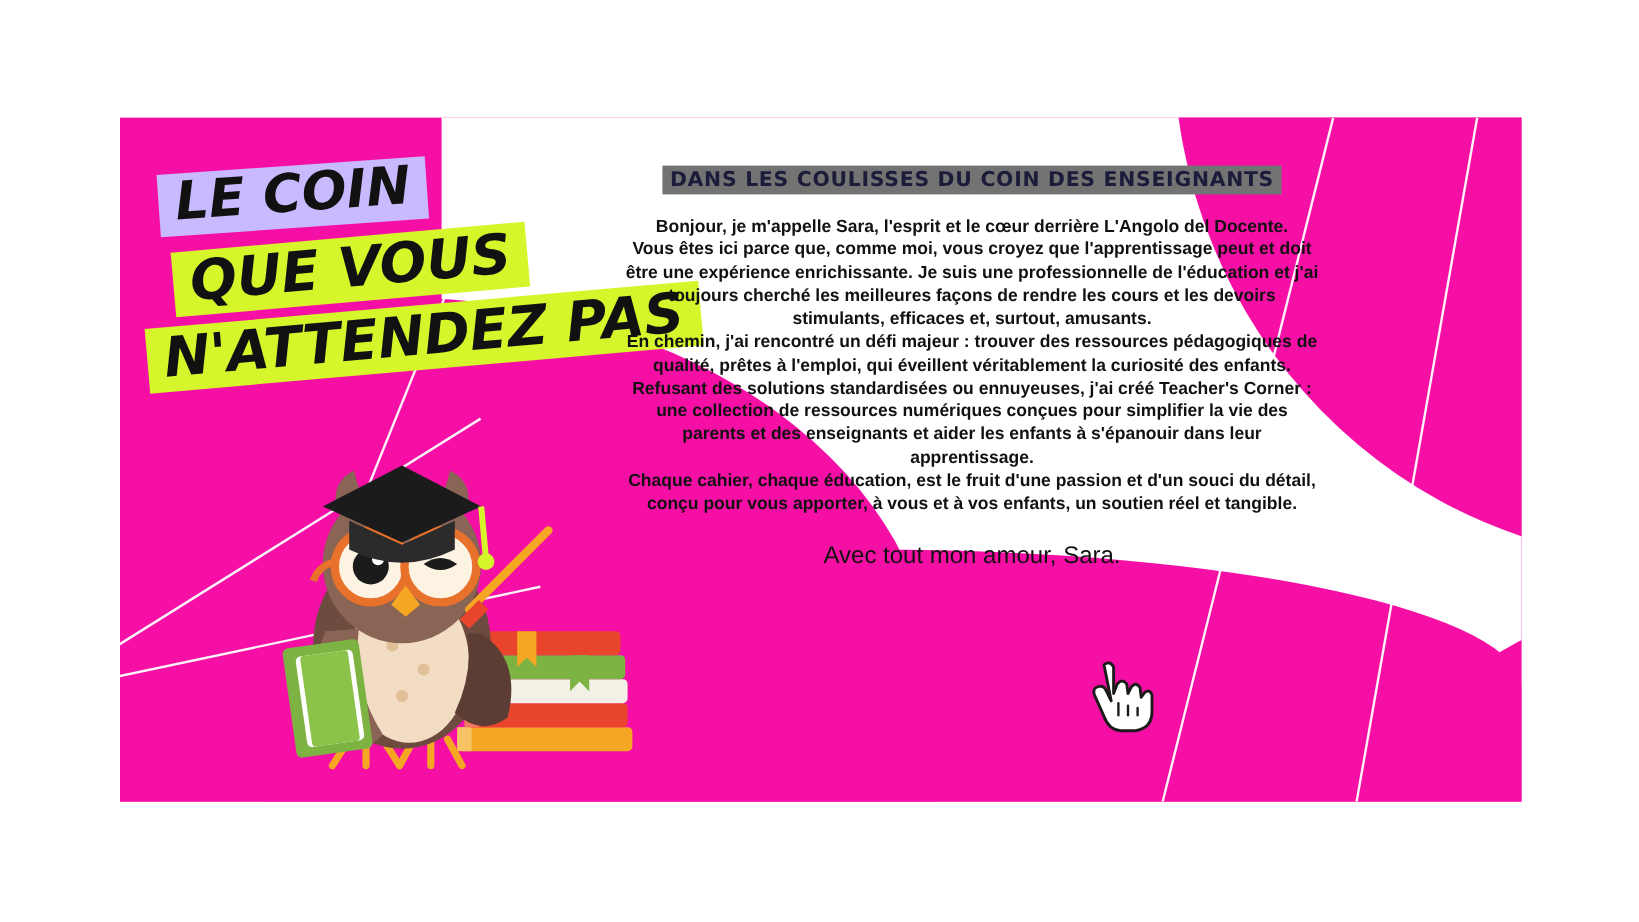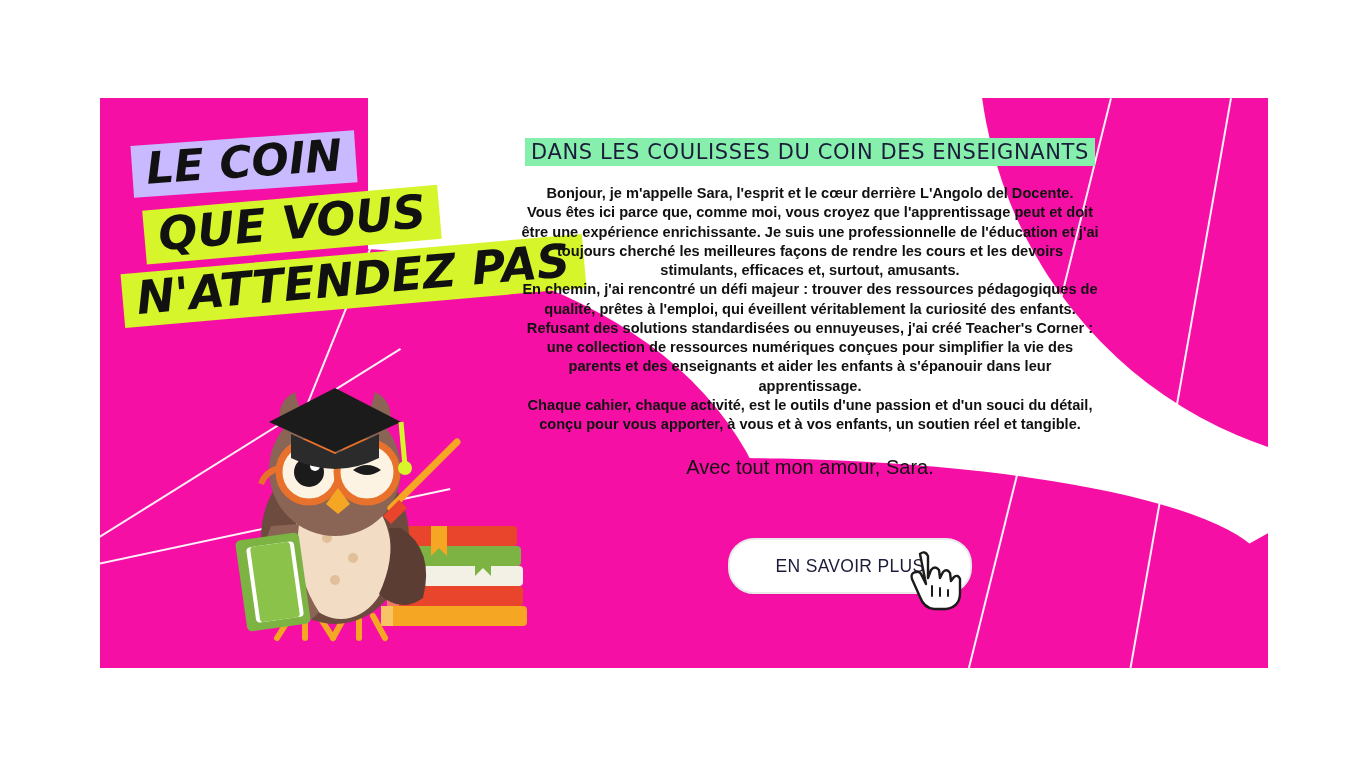--- a/index.html
+++ b/index.html
@@ -132,24 +132,24 @@
   
   #content {
     position: absolute;
     left: 420px;
     top: 40px;
     width: 580px;
     text-align: center;
   }
   #content-title {
     display: inline-block;
-    background: #86efac;
+    background: #737373;
     color: #1b1b3a;
-    font-weight: 400;
-    font-size: 21px;
+    font-weight: 700;
+    font-size: 17px;
     letter-spacing: .6px;
     padding: 2px 6px;
     font-family: "DejaVu Sans", sans-serif;
   }
   #body-text {
     margin-top: 18px;
     color: #111111;
     font-size: 14.6px;
     line-height: 1.32;
   }
@@ -277,27 +277,26 @@
       </svg>
     </div>
 
     <div id="content">
       <div id="content-title">DANS LES COULISSES DU COIN DES ENSEIGNANTS</div>
 
       <div id="body-text">
         <p>Bonjour, je m'appelle Sara, l'esprit et le cœur derrière L'Angolo del Docente.</p>
         <p>Vous êtes ici parce que, comme moi, vous croyez que l'apprentissage peut et doit être une expérience enrichissante. Je suis une professionnelle de l'éducation et j'ai toujours cherché les meilleures façons de rendre les cours et les devoirs stimulants, efficaces et, surtout, amusants.</p>
         <p>En chemin, j'ai rencontré un défi majeur : trouver des ressources pédagogiques de qualité, prêtes à l'emploi, qui éveillent véritablement la curiosité des enfants. Refusant des solutions standardisées ou ennuyeuses, j'ai créé Teacher's Corner : une collection de ressources numériques conçues pour simplifier la vie des parents et des enseignants et aider les enfants à s'épanouir dans leur apprentissage.</p>
-        <p>Chaque cahier, chaque activité, est le outils d'une passion et d'un souci du détail, conçu pour vous apporter, à vous et à vos enfants, un soutien réel et tangible.</p>
+        <p>Chaque cahier, chaque éducation, est le fruit d'une passion et d'un souci du détail, conçu pour vous apporter, à vous et à vos enfants, un soutien réel et tangible.</p>
       </div>
 
       <div id="signature">Avec tout mon amour, Sara.</div>
     </div>
 
-    <div id="cta">EN SAVOIR PLUS</div>
 
     <div id="cursor-hand">
       <svg viewBox="0 0 70 70" width="70" height="70" aria-hidden="true">
         <g fill="#ffffff" stroke="#1b1b1b" stroke-width="2.4" stroke-linejoin="round" stroke-linecap="round">
           <path d="M24 8 q5 -4 8 2 l0 22 l3 -8 q4 -5 8 0 l1 8 l3 -6 q4 -4 7 1 l1 8 l3 -4 q4 -3 6 2 l0 14 q0 14 -14 16 l-12 0 q-10 -1 -14 -12 l-8 -18 q-2 -6 4 -7 q4 -1 6 4 l4 8 z"></path>
           <path d="M36 40 l0 10 M44 42 l0 8 M52 44 l0 6" stroke-width="2"></path>
         </g>
       </svg>
     </div>
 

